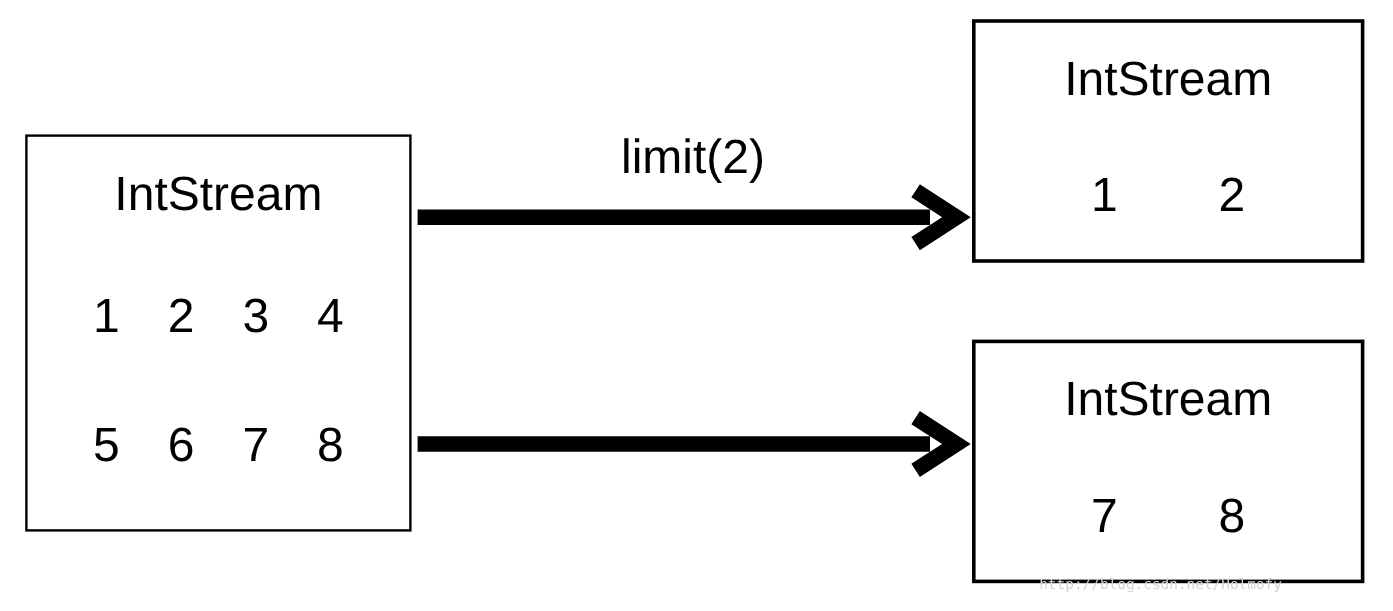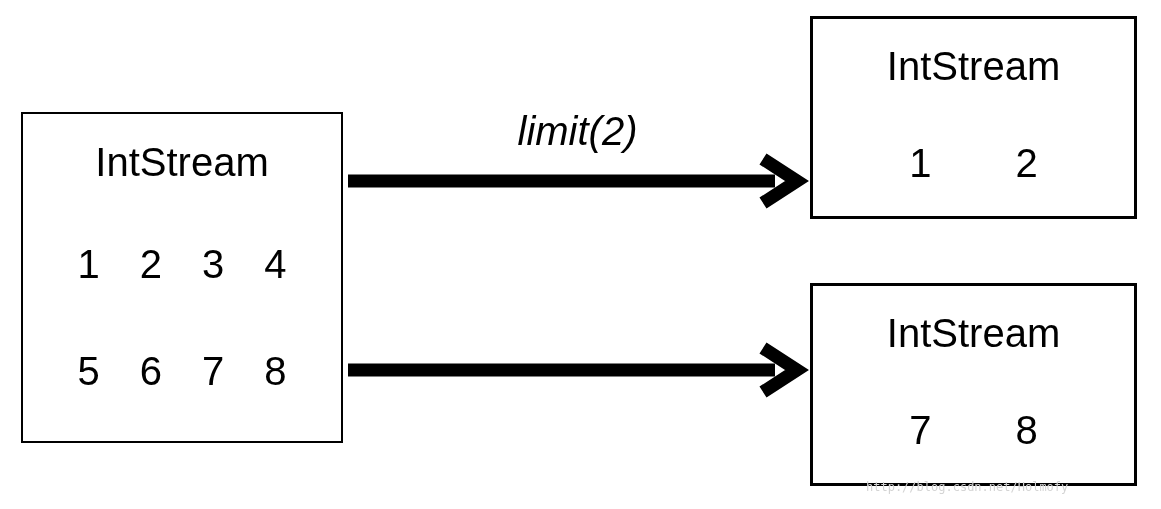--- a/index.html
+++ b/index.html
@@ -48,21 +48,21 @@
   .box.thick .num-row { top: 121px; gap: 84px; }
 
   .op-label {
     position: absolute;
     left: 345px;
     width: 465px;
     text-align: center;
     font-size: 40px;
     line-height: 46px;
   }
-  .op-label.op-limit { top: 108px; font-style: italic; }
+  .op-label.op-limit { top: 108px; }
   .op-label.op-skip  { top: 303px; }
 
   .arrow-svg {
     position: absolute;
     left: 345px;
     width: 465px;
     height: 65px;
     overflow: visible;
   }
   .arrow-svg.arrow-limit { top: 150px; }

